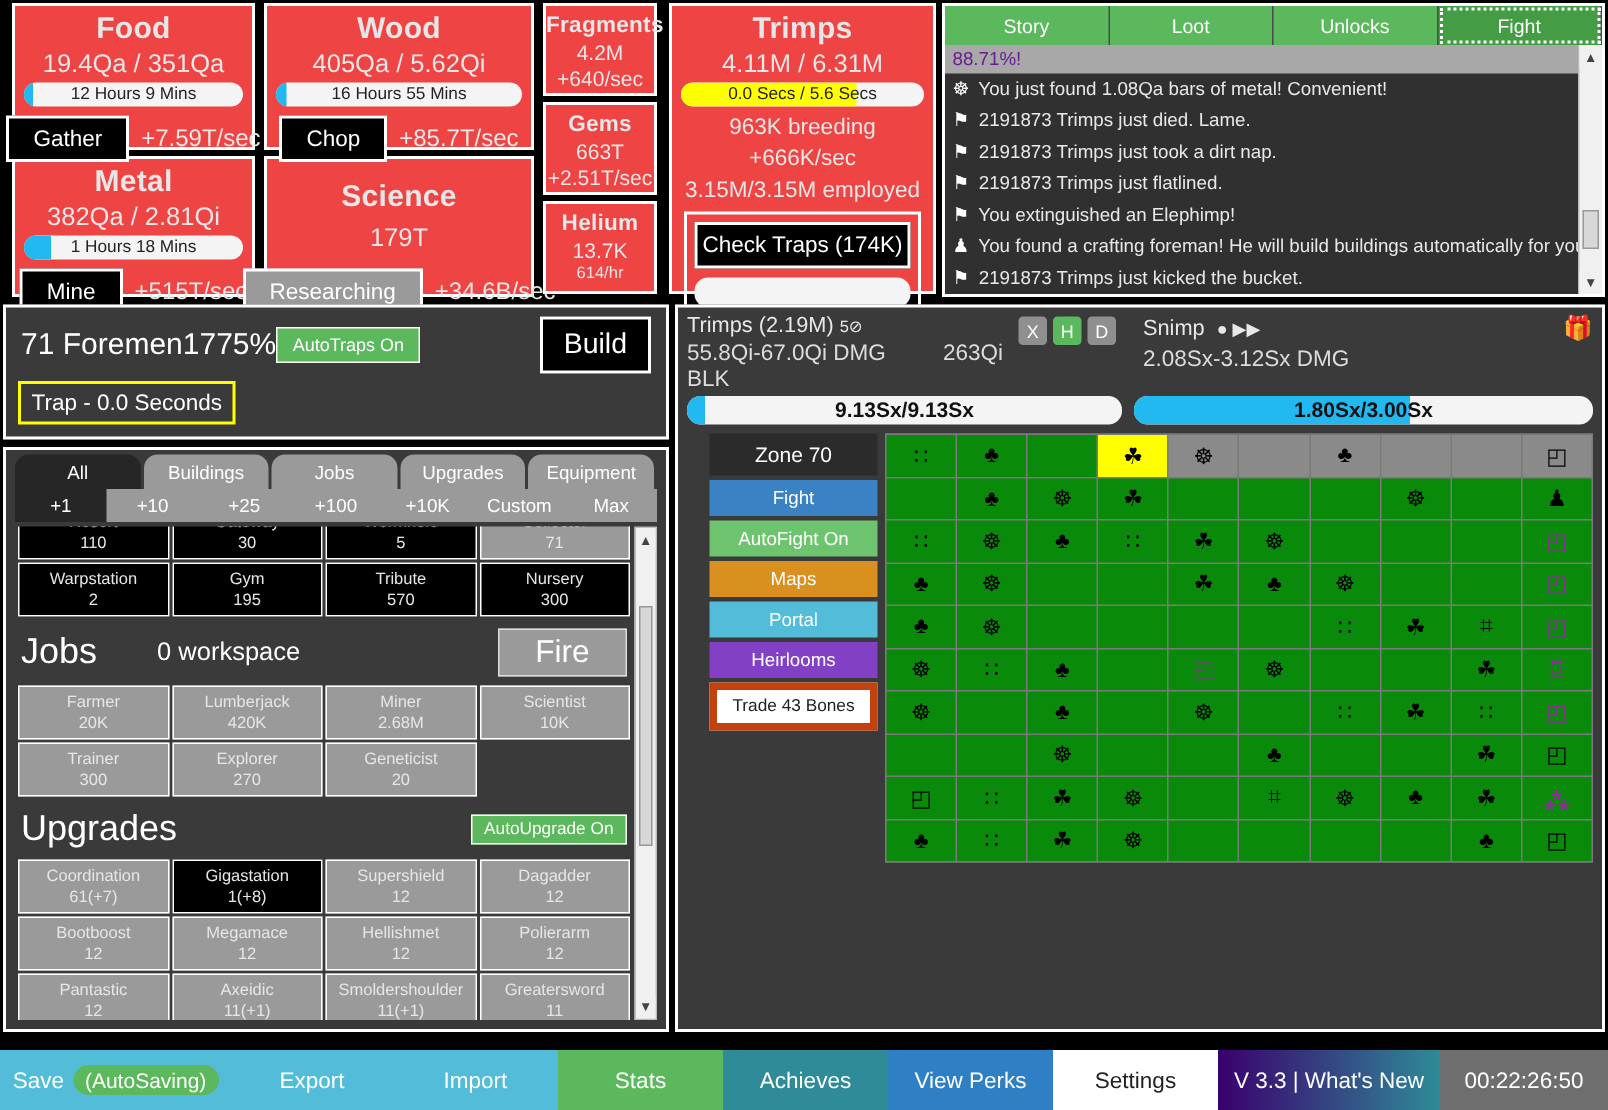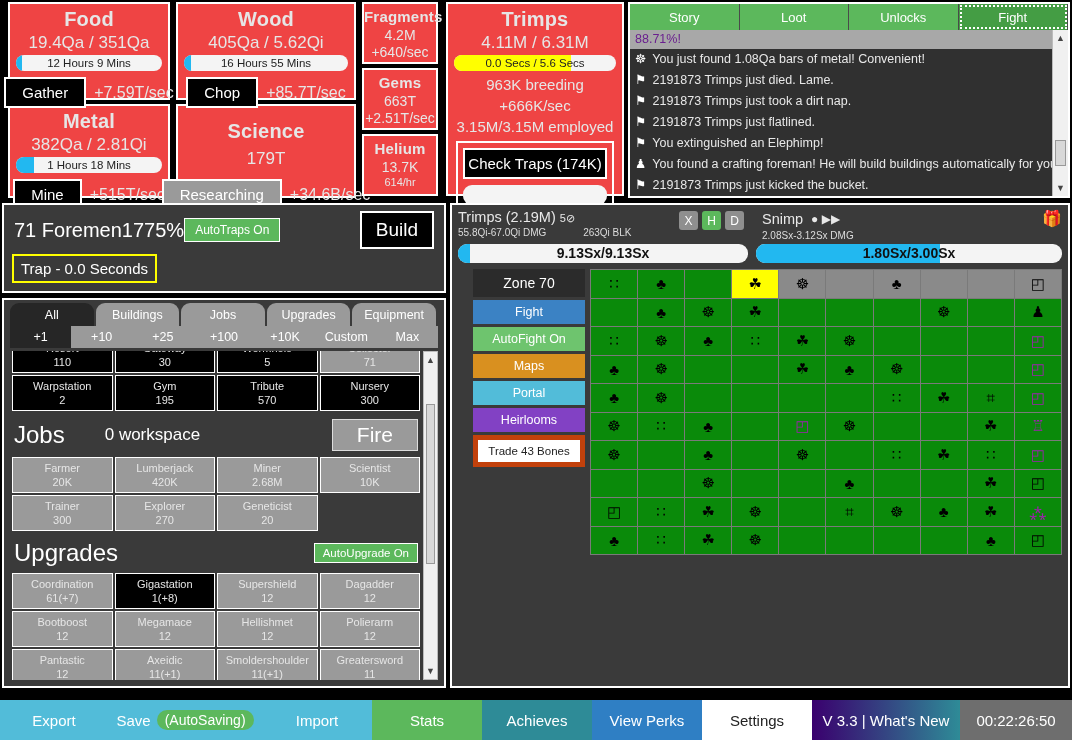--- a/index.html
+++ b/index.html
@@ -129,21 +129,21 @@
   
   .battle-panel { position: absolute; left: 450px; top: 203px; width: 620px; height: 485px; background: #3a3a3a; border: 2px solid #fff; }
   .fight-head { display: flex; padding: 4px 6px 0; }
   .side { width: 218px; }
   .side.right { width: 300px; }
   .mid-btns { display: flex; gap: 4px; align-items: flex-start; margin: 2px 10px 0 auto; }
   .hd-btn { width: 19px; height: 19px; border-radius: 3px; background: #8f8f8f; color: #fff; font-size: 12px; display:flex; align-items:center; justify-content:center; cursor: pointer; }
   .hd-btn.on { background: #5cb85c; }
   .who { font-size: 14.5px; color: #e8e8e8; }
   .who .small { font-size: 11px; }
-  .dmgline { font-size: 10px; color: #dcdcdc; margin-top: 2px; }
+  .dmgline { font-size: 15px; color: #dcdcdc; margin-top: 2px; }
   .hp-bar { position: relative; height: 19px; background: #f4f4f4; border-radius: 9px; overflow: hidden; margin-top: 3px; }
   .hp-bar .bar-fill { background: #22b8f0; }
   .hp-text { position: relative; z-index: 2; text-align: center; line-height: 19px; font-size: 14px; font-weight: bold; color: #111; }
   .gift-ico { margin-left: auto; font-size: 16px; }
 
   .fight-body { display: flex; padding: 6px 6px 6px 21px; gap: 5px; }
   .map-side { width: 112px; }
   .zone-lbl { background: #2b2b2b; color: #fff; text-align: center; font-size: 14px; padding: 6px 0; }
   .side-btn { color: #fff; text-align: center; font-size: 12.5px; padding: 5px 0; margin-top: 3px; cursor: pointer; }
   .b-fight { background: #3b82c4; }
@@ -738,25 +738,25 @@
             <span>♣</span>
           </div>
           <div class="cell">
             <span>◰</span>
           </div>
         </div>
     </div>
   </div>
 
   <div class="bottom">
-    <div class="bb bb-export">Export</div>
     <div class="bb bb-save">
       <span>Save</span>
       <span class="autosave-pill">(AutoSaving)</span>
     </div>
+    <div class="bb bb-export">Export</div>
     <div class="bb bb-import">Import</div>
     <div class="bb bb-stats">Stats</div>
     <div class="bb bb-ach">Achieves</div>
     <div class="bb bb-perks">View Perks</div>
     <div class="bb bb-settings">Settings</div>
     <div class="bb bb-ver">V 3.3 | What's New</div>
     <div class="bb bb-time">00:22:26:50</div>
   </div>
 </div>
 

